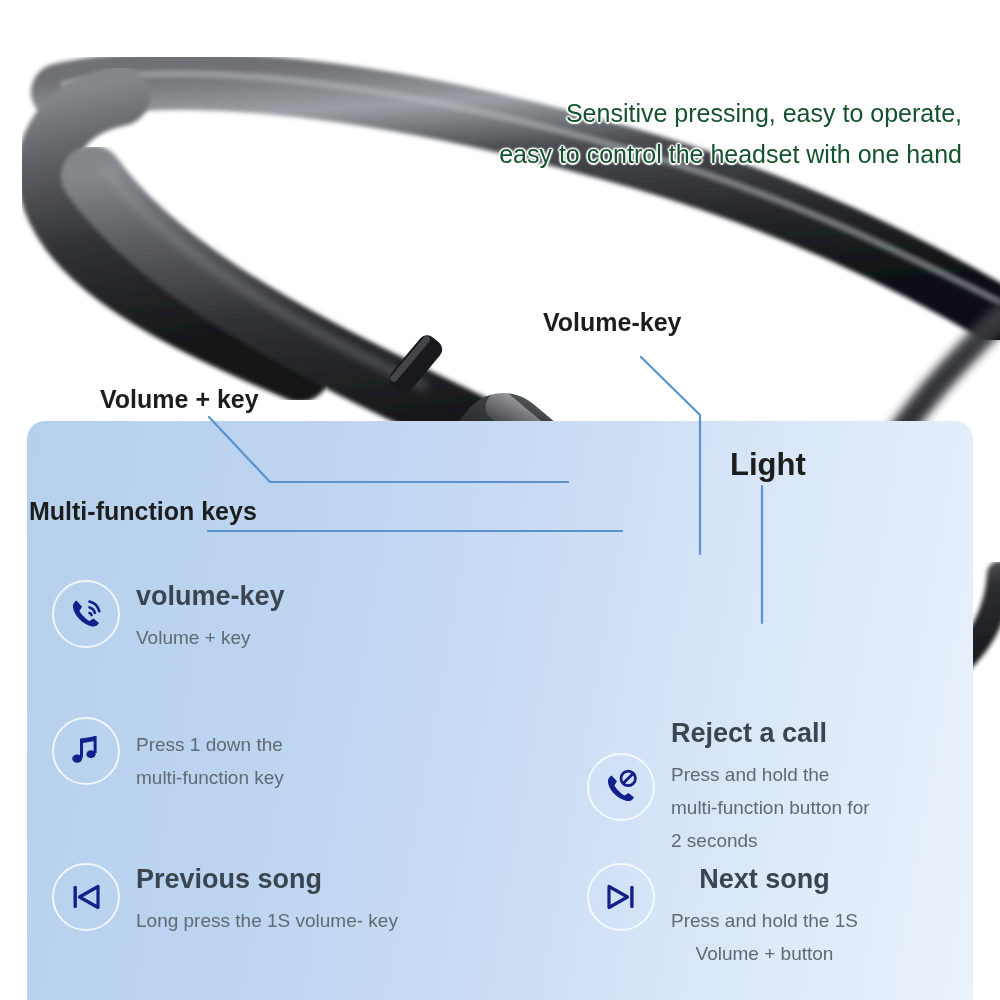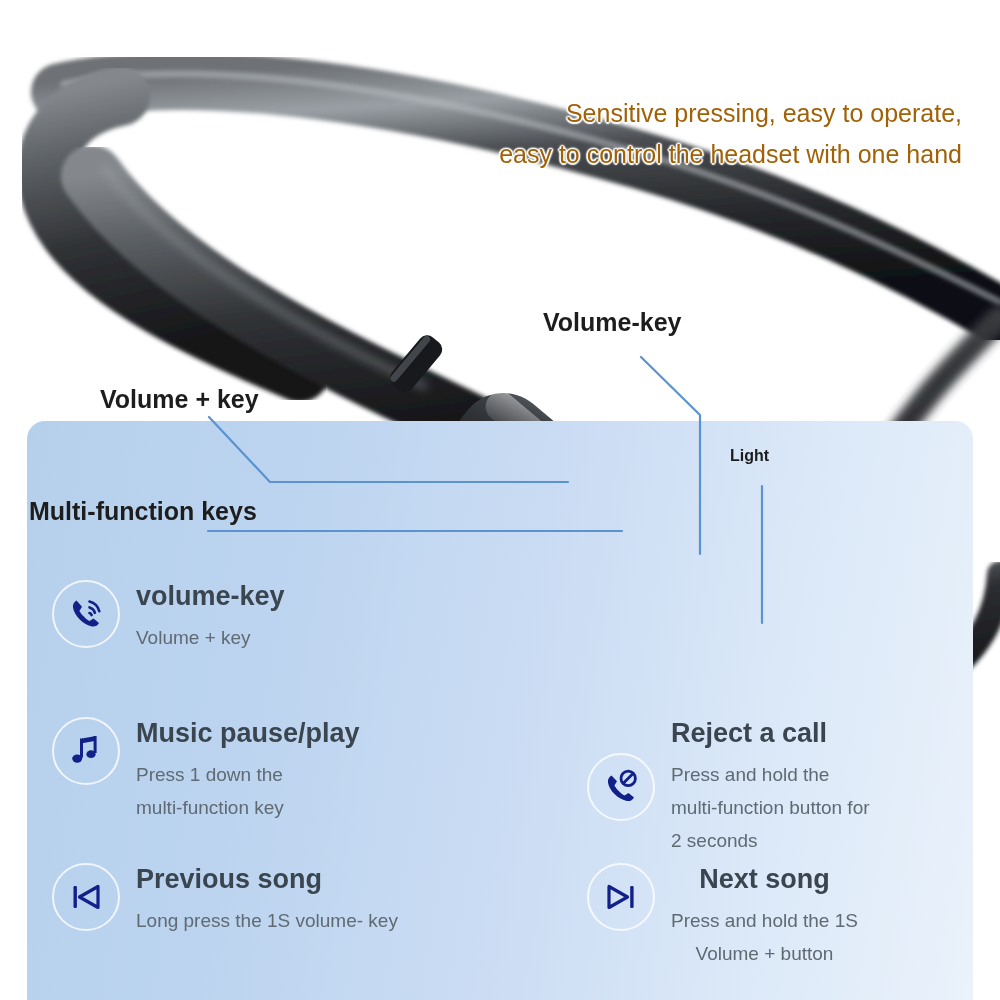--- a/index.html
+++ b/index.html
@@ -40,21 +40,21 @@
     z-index: 40;
   }
   .subtitle {
     position: absolute;
     right: 38px;
     top: 93px;
     width: 640px;
     text-align: right;
     font-size: 25px;
     line-height: 1.62;
-    color: #a16207;
+    color: #14532d;
     z-index: 40;
     text-shadow:
        1.5px 0 1px #fff, -1.5px 0 1px #fff,
        0 1.5px 1px #fff, 0 -1.5px 1px #fff,
        1px 1px 2px #fff, -1px -1px 2px #fff,
        1px -1px 2px #fff, -1px 1px 2px #fff;
   }
   .subtitle .line { display: block; white-space: nowrap; }
 
   
@@ -73,21 +73,21 @@
   .callout-label {
     position: absolute;
     font-weight: bold;
     color: #1d1d1d;
     z-index: 45;
     white-space: nowrap;
   }
   #lbl-volplus  { left: 100px; top: 385px;  font-size: 25px; }
   #lbl-multifn  { left: 29px;  top: 497px;  font-size: 25px; text-align: center; }
   #lbl-volkey   { left: 543px; top: 308px;  font-size: 25px; }
-  #lbl-light    { left: 730px; top: 447px;  font-size: 16px; }
+  #lbl-light    { left: 730px; top: 447px;  font-size: 31px; }
 
   .callout-svg {
     position: absolute;
     left: 0; top: 0;
     width: 1000px; height: 1000px;
     z-index: 44;
     pointer-events: none;
   }
 
   
@@ -303,21 +303,20 @@
       <div class="feat-icon">
         <svg width="40" height="40" viewBox="0 0 40 40" xmlns="http://www.w3.org/2000/svg">
           <path d="M16 7.5 L30 5 L30 9.8 L16 12.3 Z" fill="#122089"></path>
           <rect x="14" y="7.5" width="3" height="19" fill="#122089"></rect>
           <rect x="27.6" y="5" width="3" height="17" fill="#122089"></rect>
           <ellipse cx="11.2" cy="27.6" rx="5" ry="4.2" fill="#122089"></ellipse>
           <ellipse cx="25" cy="23.2" rx="4.6" ry="3.9" fill="#122089"></ellipse>
         </svg>
       </div>
       <div class="feat-text">
-        <div class="feat-title">Music pause/play</div>
         <div class="feat-desc">
           <span class="line">Press 1 down the</span>
           <span class="line">multi-function key</span>
         </div>
       </div>
     </div>
 
     <div class="feature" id="feat-reject">
       <div class="feat-icon">
         <svg width="40" height="40" viewBox="0 0 40 40" xmlns="http://www.w3.org/2000/svg">

